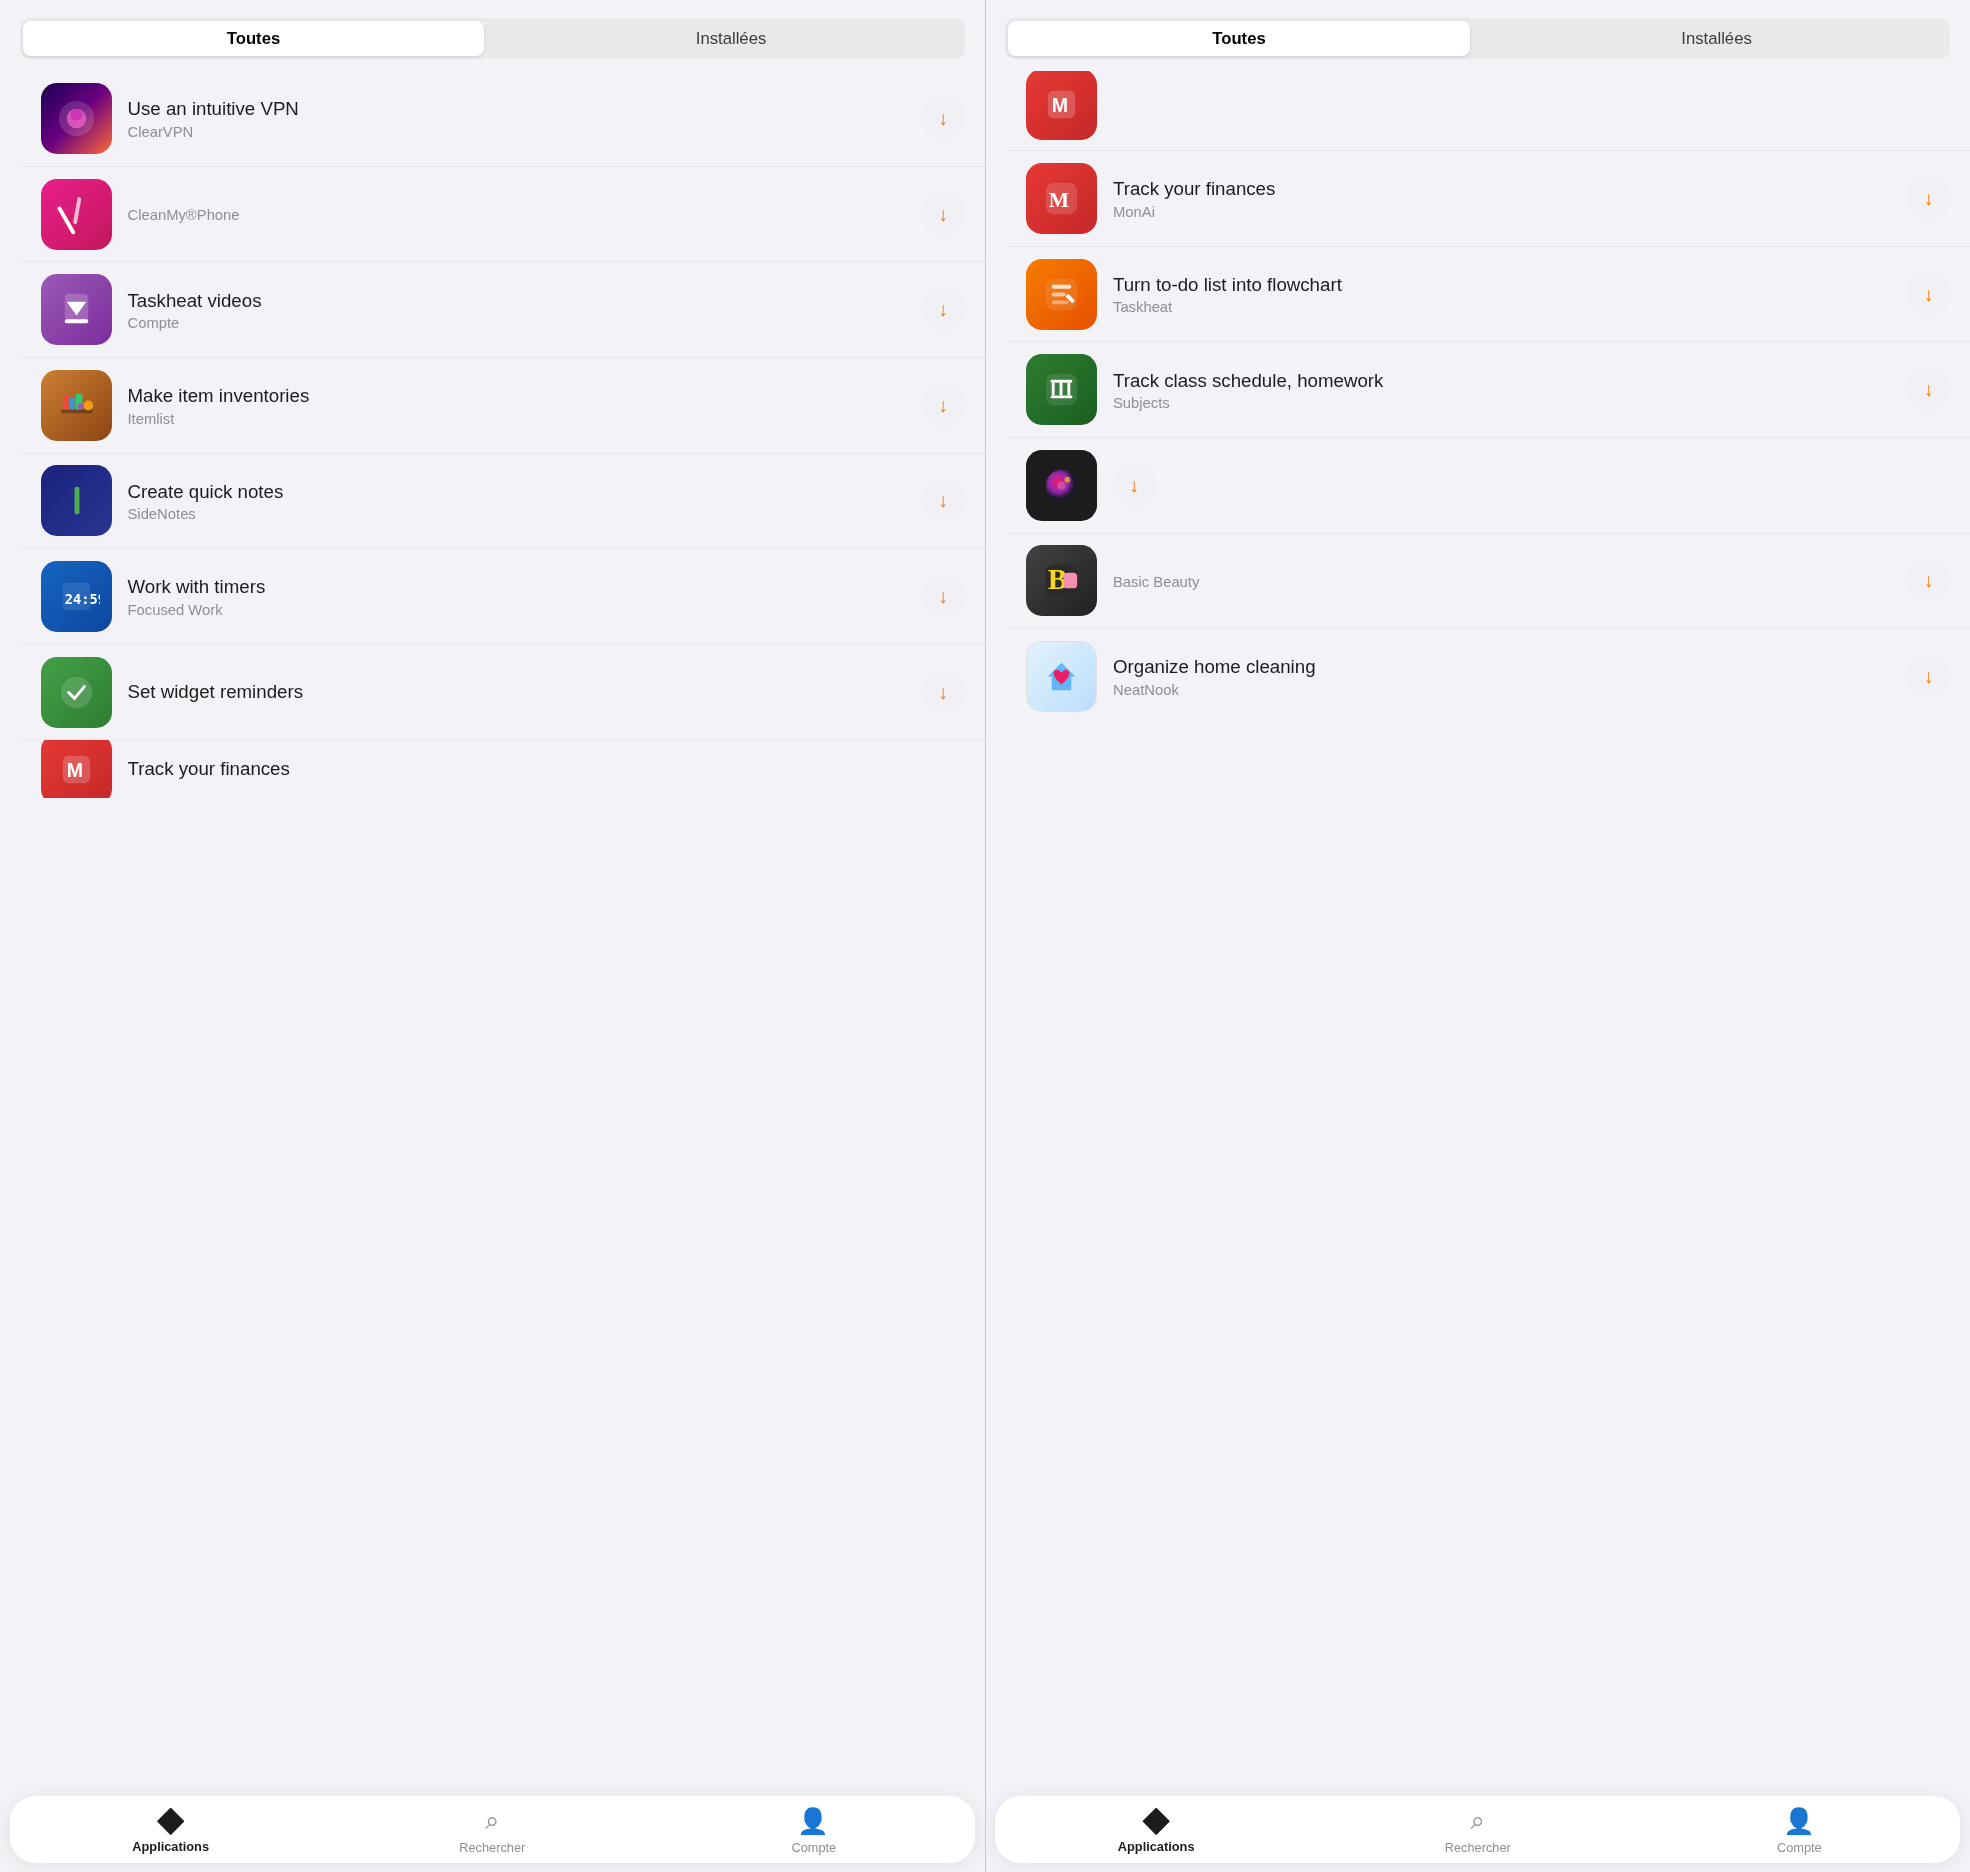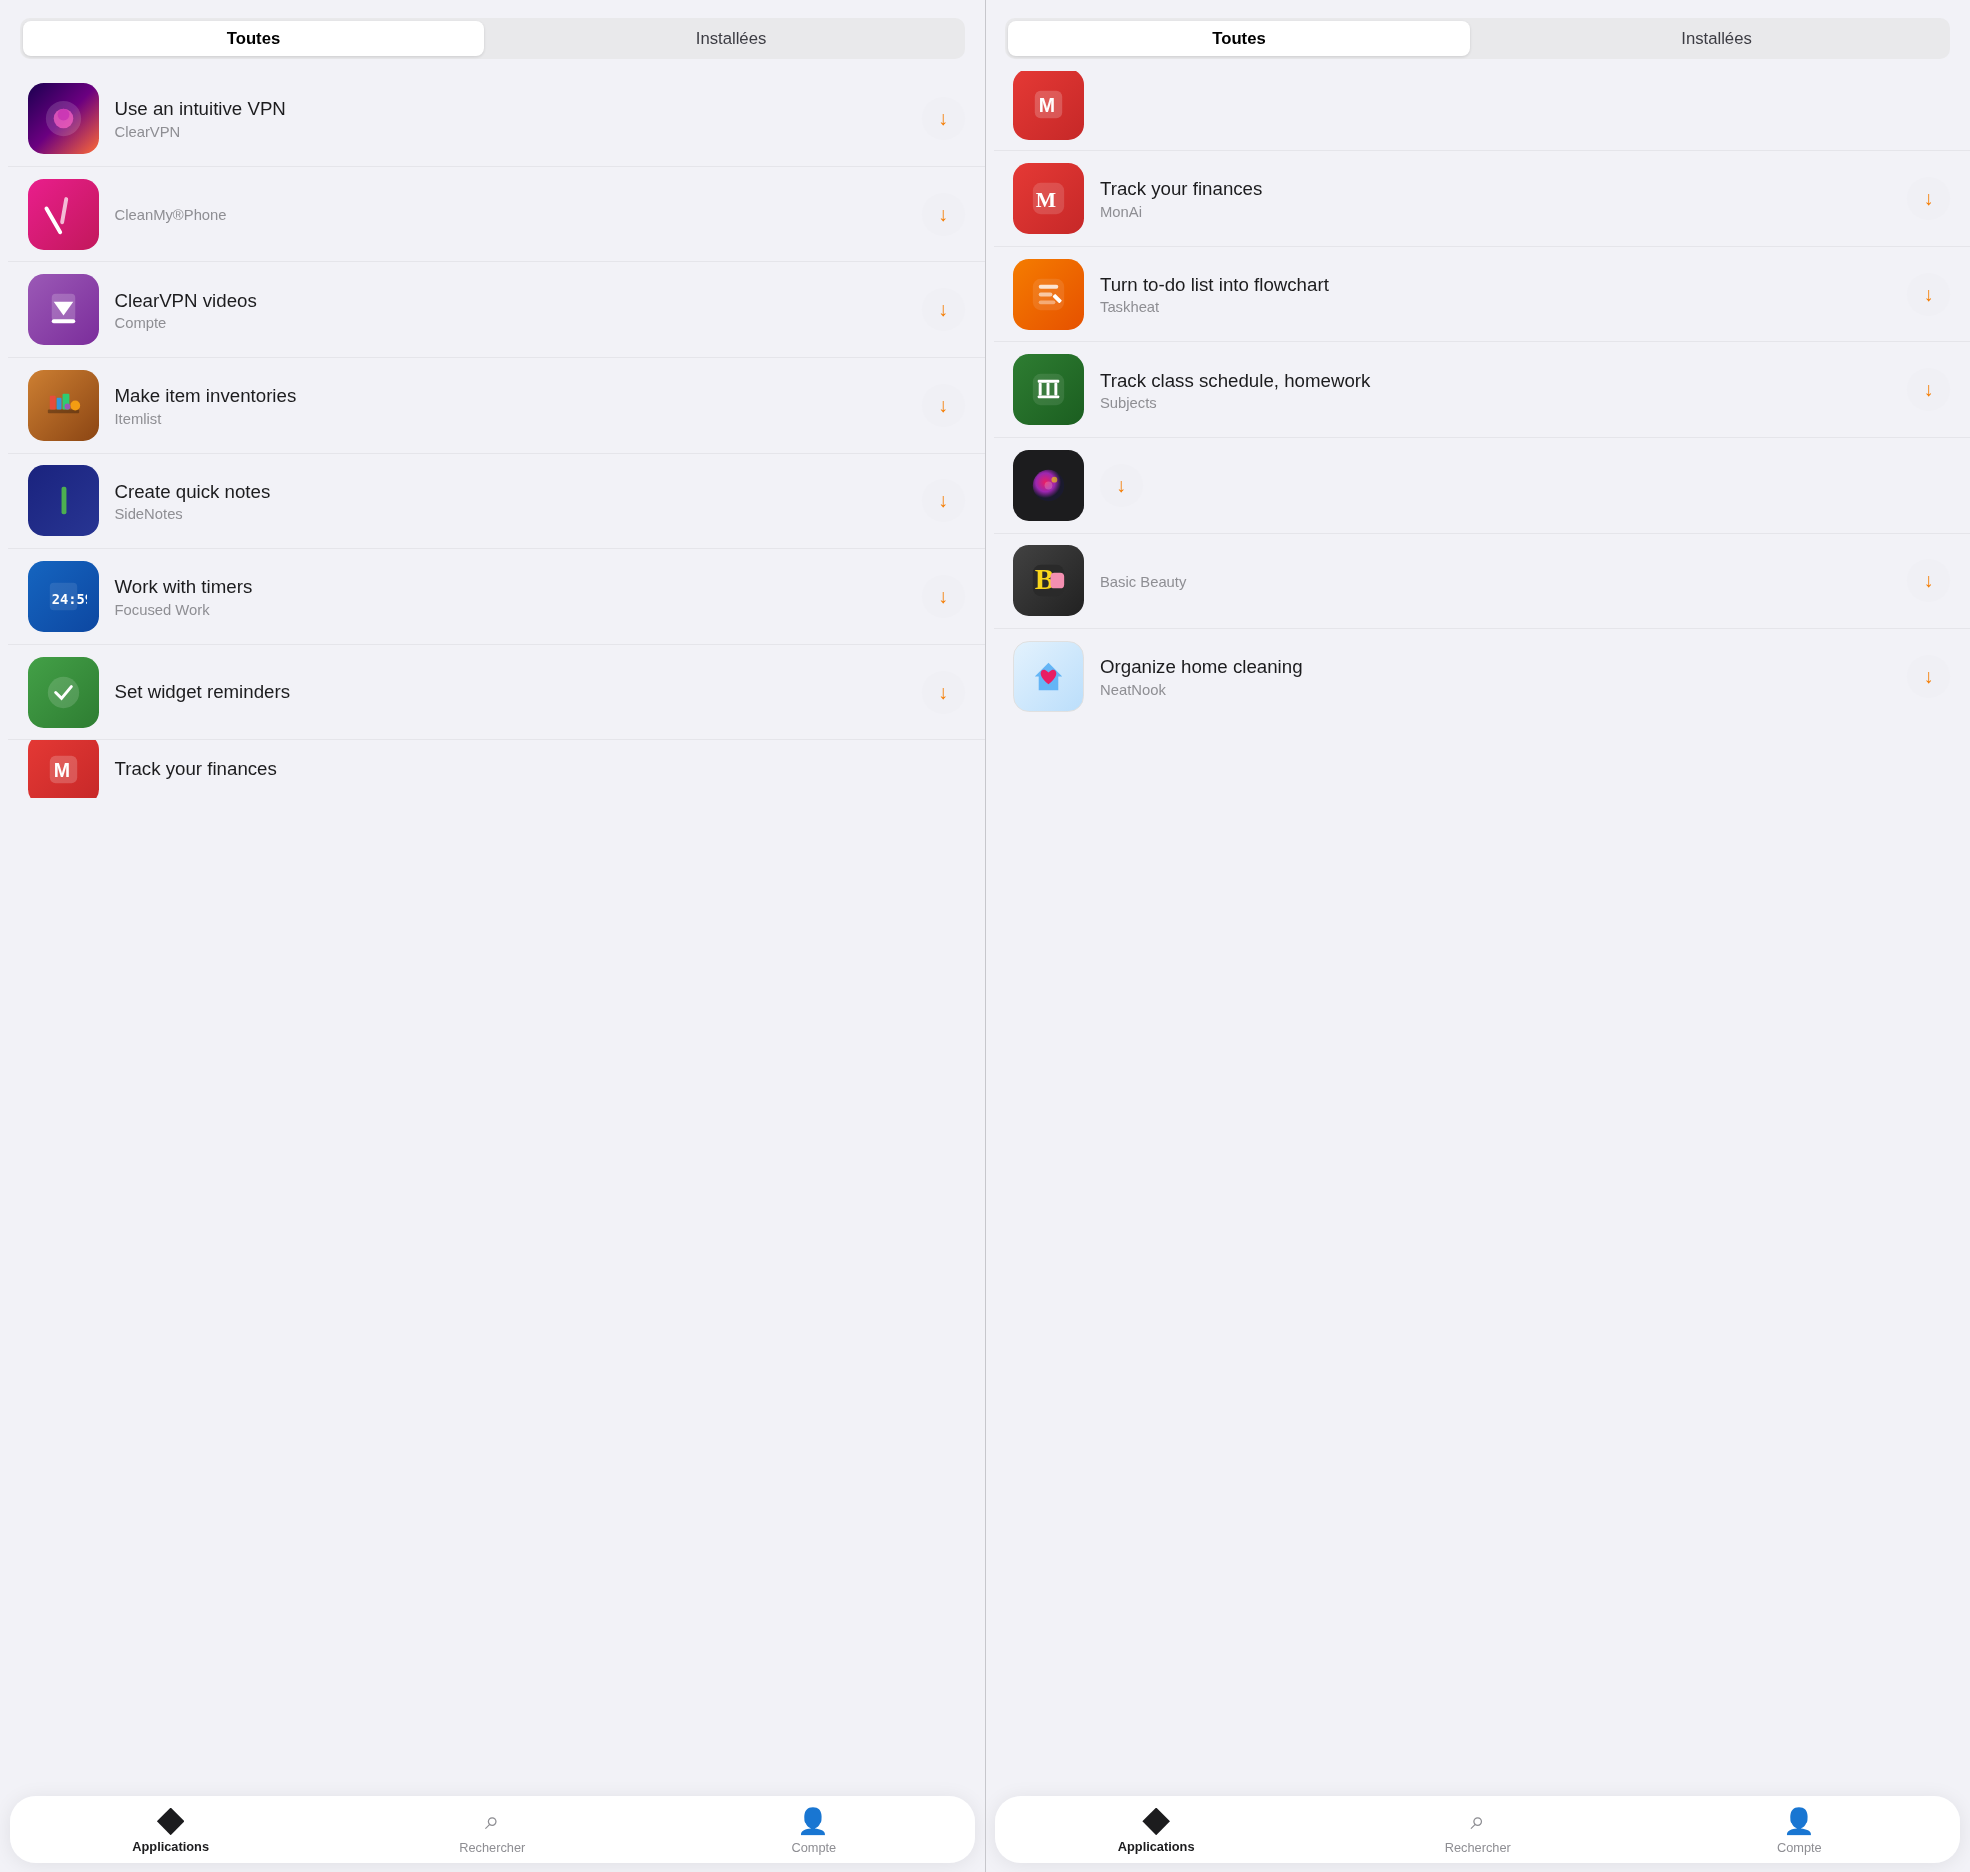--- a/index.html
+++ b/index.html
@@ -47,20 +47,21 @@
     }
     .segment-btn.inactive {
       background: transparent;
       color: #3c3c43;
       font-weight: 400;
     }
     .app-list {
       flex: 1;
       overflow-y: auto;
       padding: 0 0 79px 8px;
+      margin-left: 13px;
     }
     .app-item {
       display: flex;
       align-items: center;
       padding: 11.8px 19.7px;
       background: #f2f2f7;
       gap: 15.8px;
     }
     .app-item + .app-item {
       border-top: 1px solid #e5e5ea;
@@ -235,21 +236,21 @@
 
     <div class="app-item">
       <div class="app-icon icon-downie">
         <svg width="47" height="47" viewBox="0 0 48 48">
           <rect x="12" y="8" width="24" height="28" rx="4" fill="rgba(255,255,255,0.2)"></rect>
           <polygon points="24,30 14,16 34,16" fill="white"></polygon>
           <rect x="12" y="34" width="24" height="4" rx="2" fill="white"></rect>
         </svg>
       </div>
       <div class="app-info">
-        <div class="app-title">ClearVPN videos</div>
+        <div class="app-title">Taskheat videos</div>
         <div class="app-subtitle">Compte</div>
       </div>
       <button class="download-btn">
         <span class="download-icon">↓</span>
       </button>
     </div>
 
     <div class="app-item">
       <div class="app-icon icon-itemlist" style="background: linear-gradient(135deg, #cd7f32, #8b4513);">
         <svg width="47" height="47" viewBox="0 0 48 48">

